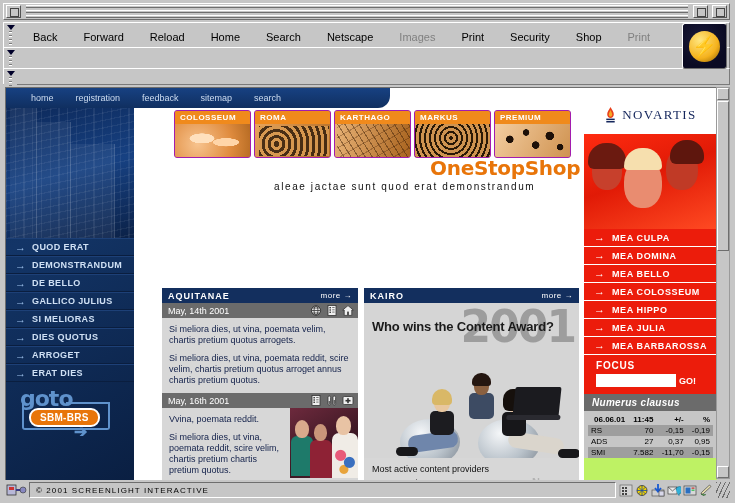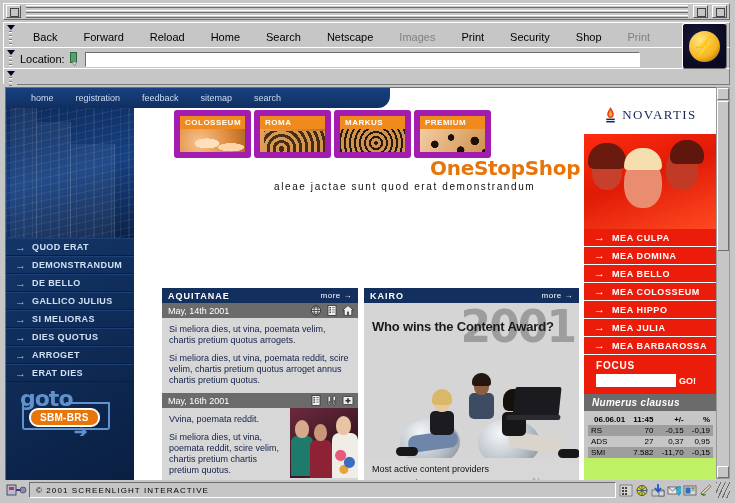--- a/index.html
+++ b/index.html
@@ -103,21 +103,21 @@
   .goto-arr{position:absolute;left:68px;top:44px;color:#5f92cc;font-size:16px;line-height:1;font-weight:bold;}
 
   
   .topband{position:absolute;left:128px;top:0;width:583px;height:112px;background:#fff;}
   .topnav{position:absolute;left:-128px;top:0;width:370px;height:20px;
      background:linear-gradient(180deg,#174182,#102f60);
      border-bottom-right-radius:12px;display:flex;align-items:center;padding-left:14px;gap:0;}
   .topnav a{color:#cddcf0;font-size:9px;text-decoration:none;padding:0 11px;white-space:nowrap;}
   .tiles{position:absolute;left:40px;top:22px;display:flex;gap:3px;}
   .tile{width:77px;height:48px;position:relative;overflow:hidden;
-     border-radius:3px;border:6px solid #a21caf;box-sizing:border-box;background:#c98b4e;}
+     border-radius:3px;border:1px solid #a21caf;box-sizing:border-box;background:#c98b4e;}
   .tile .cap{position:absolute;left:0;top:0;right:0;height:13px;background:#f08a1c;
      color:#fff;font-size:8px;font-weight:bold;letter-spacing:.5px;padding-left:5px;line-height:13px;
      white-space:nowrap;overflow:hidden;}
   .tile .art{position:absolute;left:0;top:13px;right:0;bottom:0;}
   .art.colosseum{background:radial-gradient(circle at 30% 60%,#f7c38e,#e08c3f 60%,#b56a22);}
   .art.colosseum:after{content:'';position:absolute;left:6px;top:4px;width:60px;height:26px;
      background:radial-gradient(ellipse at 35% 40%,#ffe0bd 0 22%,transparent 23%),
                 radial-gradient(ellipse at 75% 55%,#ffd5a8 0 20%,transparent 21%);
      border-radius:12px;}
   .art.roma{background:linear-gradient(120deg,#e8a45c,#b06a24);}
@@ -303,31 +303,20 @@
         <div class="tbtn">Shop</div>
         <div class="tbtn dim">Print</div>
       </div>
  </div>
 
  <div class="nsbar" id="toolbar2">
    <div class="handle">
         <div class="tri"></div>
         <div class="dots"></div>
       </div>
-   <div class="locwrap">
-     <span class="loclabel">Location:</span>
-     <span class="locicon">
-       <svg width="14" height="16" viewBox="0 0 14 16">
-            <rect x="2" y="1" width="7" height="11" fill="#2b6b3f"></rect>
-            <rect x="3" y="2" width="5" height="9" fill="#58a06b"></rect>
-            <path d="M4 11 L9 11 L6.5 15 Z" fill="#d8d8d8" stroke="#555" stroke-width=".5"></path>
-          </svg>
-     </span>
-     <input class="locinput" value="" placeholder="" style="">
-   </div>
  </div>
 
  <div class="nsbar" id="toolbar3">
    <div class="handle">
         <div class="tri"></div>
         <div class="dots"></div>
       </div>
  </div>
 
  <div class="nslogo">
@@ -397,20 +386,24 @@
           <a href="#">search</a>
         </div>
      <div class="tiles" id="tiles">
           <div class="tile">
             <div class="art colosseum"></div>
             <div class="cap">COLOSSEUM</div>
           </div>
           <div class="tile">
             <div class="art roma"></div>
             <div class="cap">ROMA</div>
+          </div>
+          <div class="tile">
+            <div class="art karthago"></div>
+            <div class="cap">KARTHAGO</div>
           </div>
           <div class="tile">
             <div class="art markus"></div>
             <div class="cap">MARKUS</div>
           </div>
           <div class="tile">
             <div class="art premium"></div>
             <div class="cap">PREMIUM</div>
           </div>
         </div>

